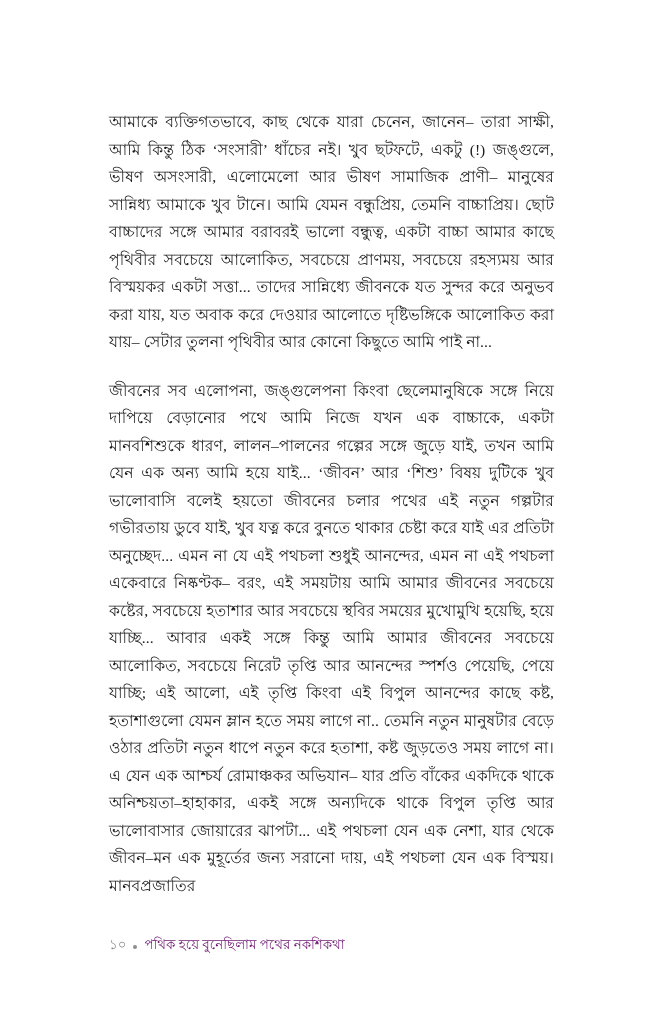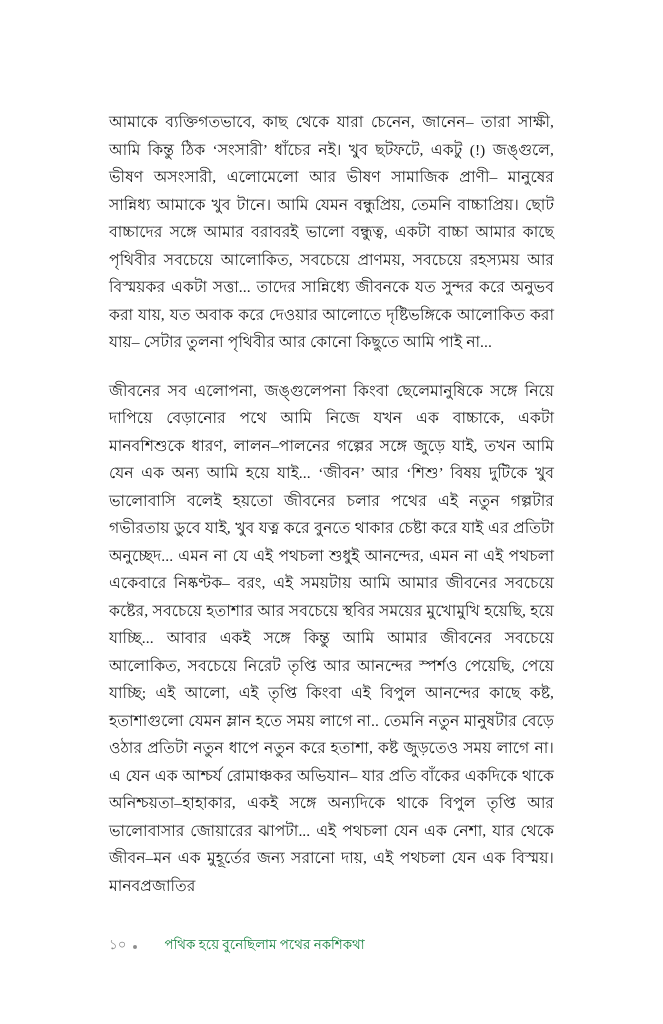--- a/index.html
+++ b/index.html
@@ -66,21 +66,21 @@
   #footer .folio-num { color: #8d8d8d; }
   #footer .folio-sep {
     display: inline-block;
     width: 4px;
     height: 4px;
     border-radius: 50%;
     background: #8d8d8d;
     margin: 0 1px 3px 1px;
     flex: 0 0 auto;
   }
-  #footer .folio-title { color: #15803d; margin-left: 20px; }
+  #footer .folio-title { color: #701a75; }
 </style>
 </head>
 <body>
 
 <div id="page">
 
   <div id="text-column">
     <p class="para">আমাকে ব্যক্তিগতভাবে, কাছ থেকে যারা চেনেন, জানেন– তারা সাক্ষী, আমি কিন্তু ঠিক ‘সংসারী’ ধাঁচের নই। খুব ছটফটে, একটু (!) জঙ্গুলে, ভীষণ অসংসারী, এলোমেলো আর ভীষণ সামাজিক প্রাণী– মানুষের সান্নিধ্য আমাকে খুব টানে। আমি যেমন বন্ধুপ্রিয়, তেমনি বাচ্চাপ্রিয়। ছোট বাচ্চাদের সঙ্গে আমার বরাবরই ভালো বন্ধুত্ব, একটা বাচ্চা আমার কাছে পৃথিবীর সবচেয়ে আলোকিত, সবচেয়ে প্রাণময়, সবচেয়ে রহস্যময় আর বিস্ময়কর একটা সত্তা... তাদের সান্নিধ্যে জীবনকে যত সুন্দর করে অনুভব করা যায়, যত অবাক করে দেওয়ার আলোতে দৃষ্টিভঙ্গিকে আলোকিত করা যায়– সেটার তুলনা পৃথিবীর আর কোনো কিছুতে আমি পাই না...</p>
     <p class="para">জীবনের সব এলোপনা, জঙ্গুলেপনা কিংবা ছেলেমানুষিকে সঙ্গে নিয়ে দাপিয়ে বেড়ানোর পথে আমি নিজে যখন এক বাচ্চাকে, একটা মানবশিশুকে ধারণ, লালন–পালনের গল্পের সঙ্গে জুড়ে যাই, তখন আমি যেন এক অন্য আমি হয়ে যাই... ‘জীবন’ আর ‘শিশু’ বিষয় দুটিকে খুব ভালোবাসি বলেই হয়তো জীবনের চলার পথের এই নতুন গল্পটার গভীরতায় ডুবে যাই, খুব যত্ন করে বুনতে থাকার চেষ্টা করে যাই এর প্রতিটা অনুচ্ছেদ... এমন না যে এই পথচলা শুধুই আনন্দের, এমন না এই পথচলা একেবারে নিষ্কণ্টক– বরং, এই সময়টায় আমি আমার জীবনের সবচেয়ে কষ্টের, সবচেয়ে হতাশার আর সবচেয়ে স্থবির সময়ের মুখোমুখি হয়েছি, হয়ে যাচ্ছি... আবার একই সঙ্গে কিন্তু আমি আমার জীবনের সবচেয়ে আলোকিত, সবচেয়ে নিরেট তৃপ্তি আর আনন্দের স্পর্শও পেয়েছি, পেয়ে যাচ্ছি; এই আলো, এই তৃপ্তি কিংবা এই বিপুল আনন্দের কাছে কষ্ট, হতাশাগুলো যেমন ম্লান হতে সময় লাগে না.. তেমনি নতুন মানুষটার বেড়ে ওঠার প্রতিটা নতুন ধাপে নতুন করে হতাশা, কষ্ট জুড়তেও সময় লাগে না। এ যেন এক আশ্চর্য রোমাঞ্চকর অভিযান– যার প্রতি বাঁকের একদিকে থাকে অনিশ্চয়তা–হাহাকার, একই সঙ্গে অন্যদিকে থাকে বিপুল তৃপ্তি আর ভালোবাসার জোয়ারের ঝাপটা... এই পথচলা যেন এক নেশা, যার থেকে জীবন–মন এক মুহূর্তের জন্য সরানো দায়, এই পথচলা যেন এক বিস্ময়। মানবপ্রজাতির</p>
   </div>

